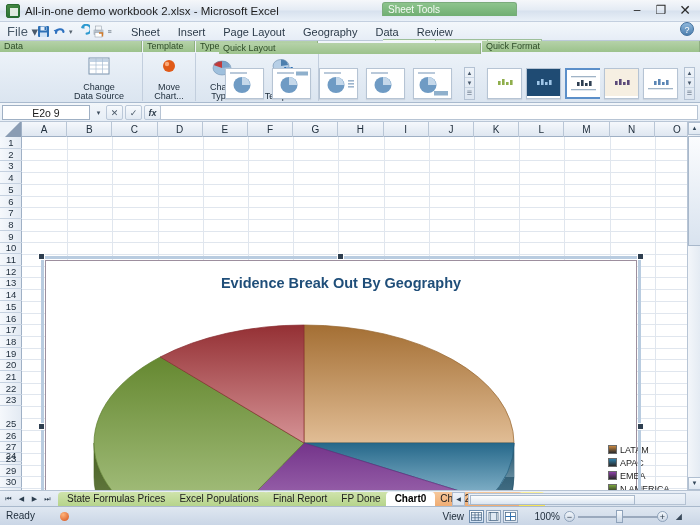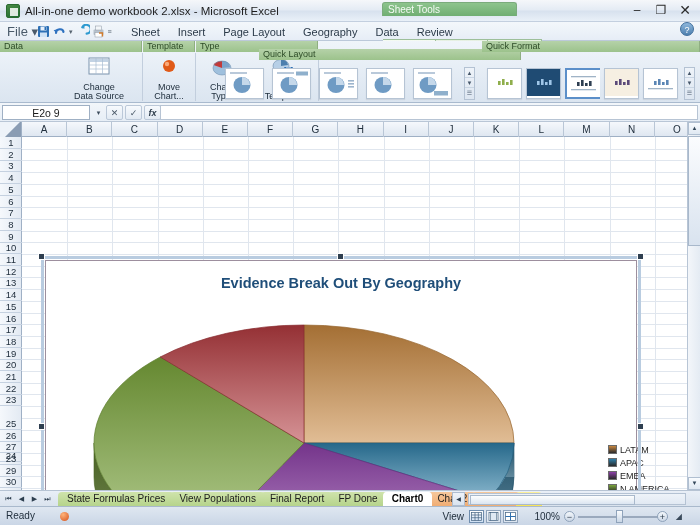--- a/index.html
+++ b/index.html
@@ -436,21 +436,21 @@
             </svg>
           </span>
           <span>Save</span><br>
           <span>Template</span>
         </div>
       </div>
     </div>
     <div class="rgroup-sep" style="left:318px;"></div>
 
     <div class="rgroup" style="left:219px; width:262px;">
-      <div class="rgroup-hdr" style="left:0;top:8px;width:262px;margin-left:40px;">Quick Layout</div>
+      <div class="rgroup-hdr" style="left:0;top:2px;width:262px;">Quick Layout</div>
       <div class="rgroup-body" id="quick-layout-body">
           <div class="gallery-item" style="left: 6px;"><svg width="37" height="29" viewBox="0 0 37 29">
               <rect x="0" y="0" width="37" height="29" fill="#ffffff"></rect>
               <rect x="4" y="3" width="17" height="2" fill="#b9c9da"></rect>
               <ellipse cx="16" cy="16" rx="8.5" ry="8" fill="#6f9bc4"></ellipse>
               <path d="M16 16 L16 8 A8 8 0 0 1 24 16 Z" fill="#c5d8ea"></path>
             </svg></div>
           <div class="gallery-item" style="left: 53px;"><svg width="37" height="29" viewBox="0 0 37 29">
               <rect x="0" y="0" width="37" height="29" fill="#ffffff"></rect>
               <rect x="4" y="3" width="17" height="2" fill="#b9c9da"></rect>
@@ -762,21 +762,21 @@
 
   <div class="hscroll-area">
     <div class="navbtns">
       <div class="navb">⏮</div>
       <div class="navb">◀</div>
       <div class="navb">▶</div>
       <div class="navb">⏭</div>
     </div>
     <div class="tabstrip" id="tabstrip">
         <div class="stab green">State Formulas Prices</div>
-        <div class="stab green">View Populations</div>
+        <div class="stab green">Excel Populations</div>
         <div class="stab green">Final Report</div>
         <div class="stab green">FP Done</div>
         <div class="stab active">Chart0</div>
         <div class="stab orange">Chart2</div>
         <div class="stab orange">Chart3</div>
         <div class="stab yellow" style="overflow: hidden; max-width: 30px; padding: 0px 3px;">Pivo</div>
       </div>
     <div class="tab-hsplit">◀</div>
     <div class="hscroll-track">
       <div class="hscroll-thumb"></div>

